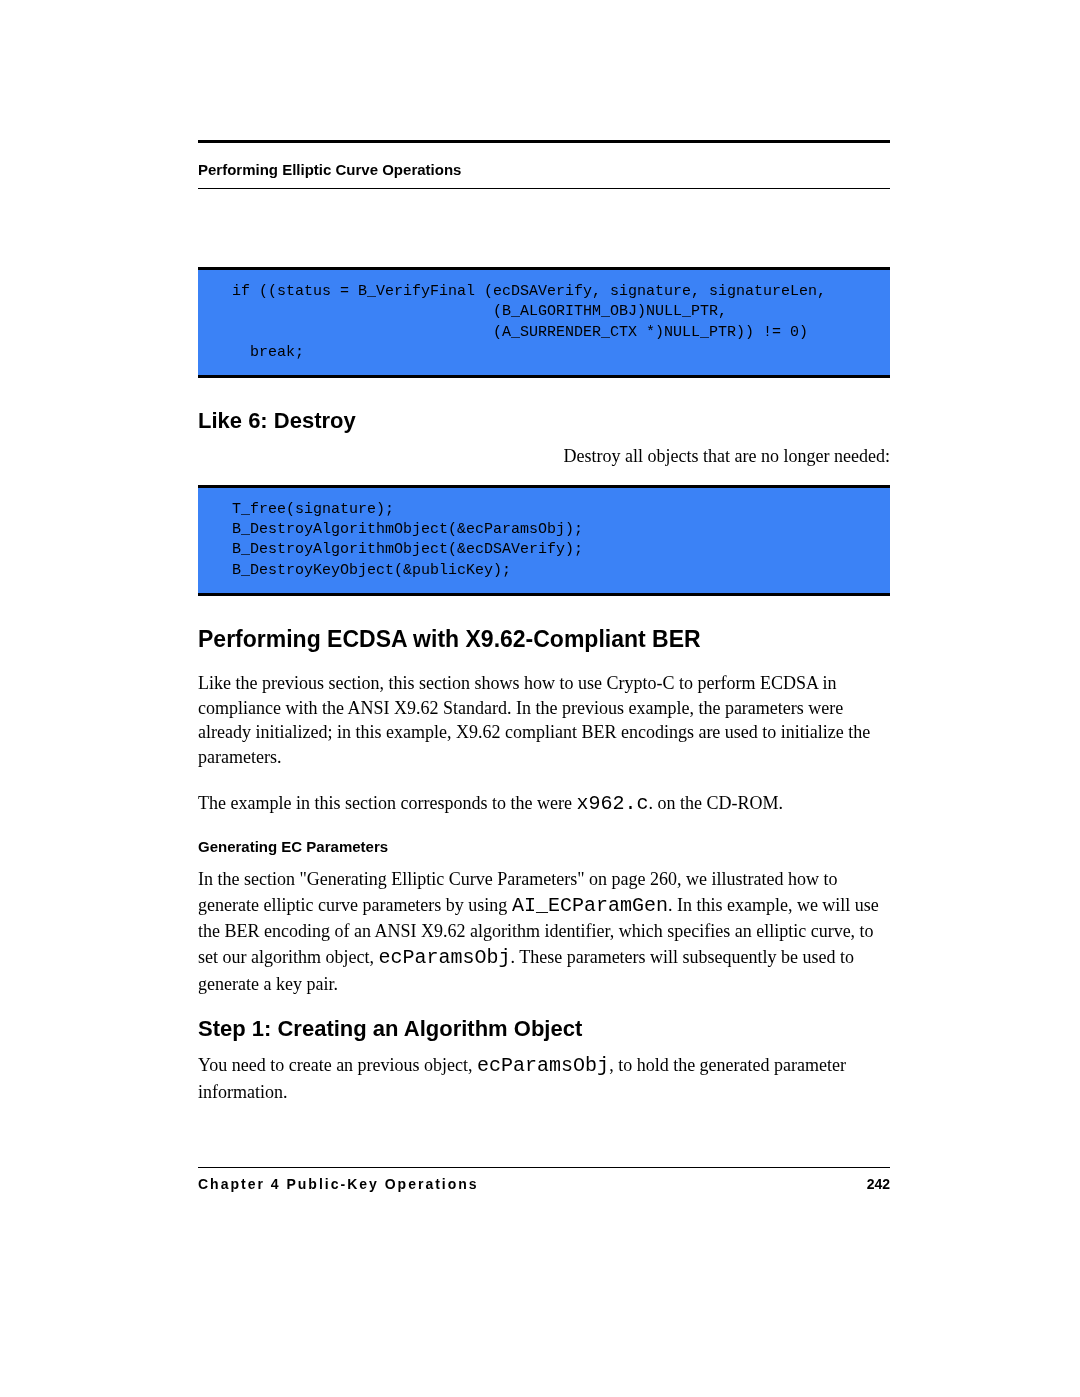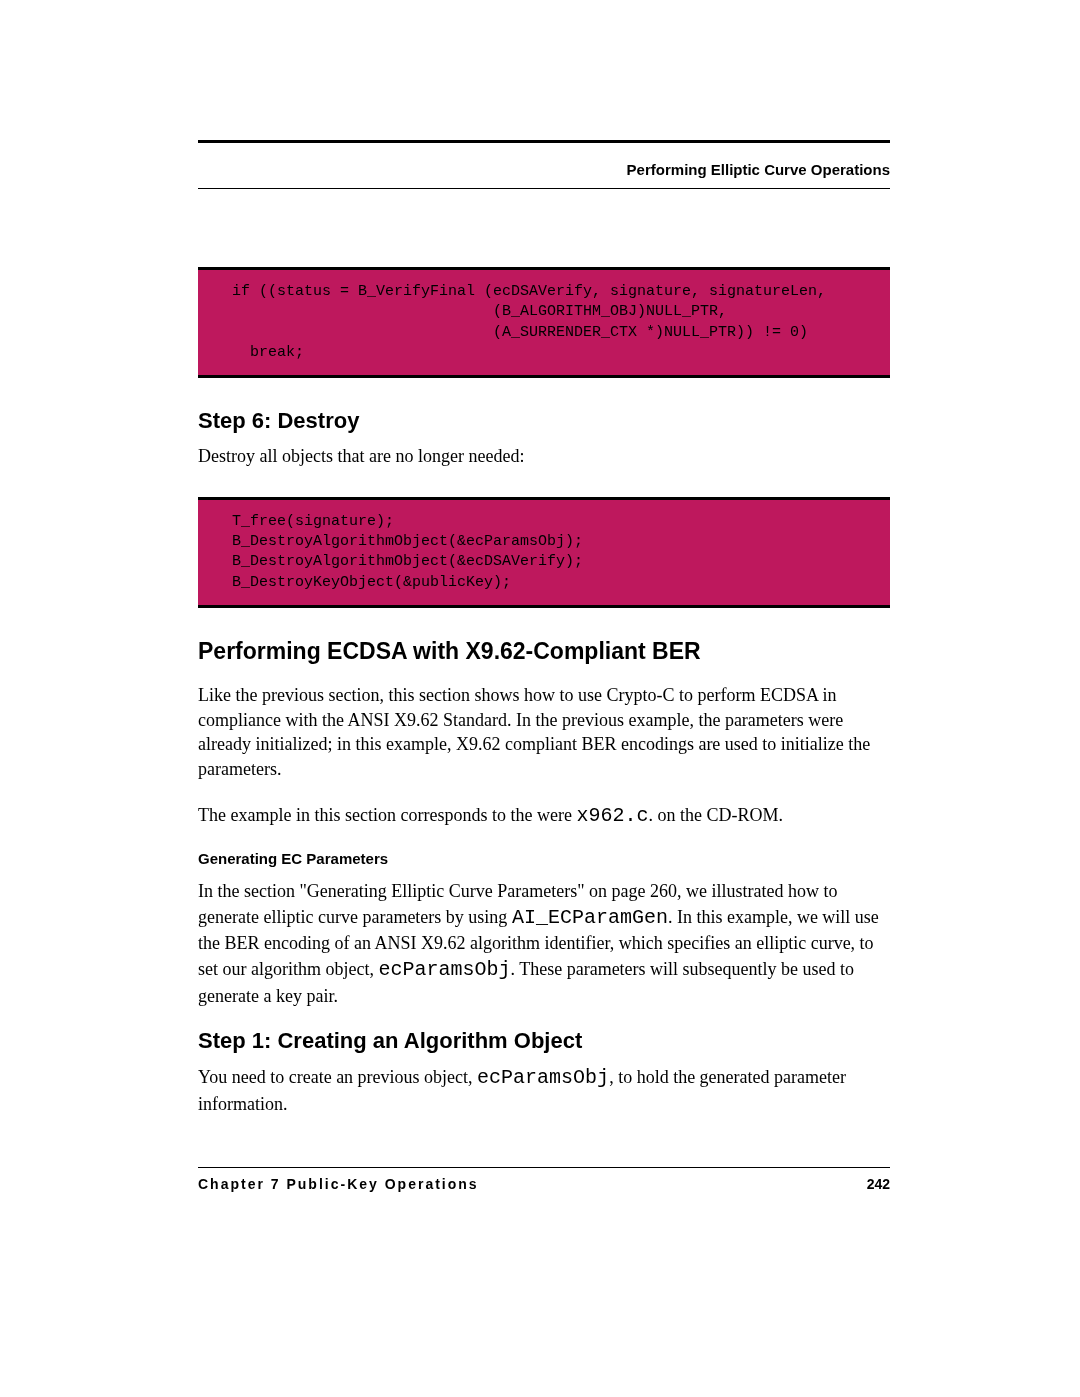--- a/index.html
+++ b/index.html
@@ -12,53 +12,53 @@
     position: relative;
   }
   .page {
     padding: 140px 190px 0 198px;
   }
   .top-rule {
     border-top: 3px solid #000;
     margin-bottom: 18px;
   }
   .header-line {
-    text-align: right;
+    text-align: left;
     font-family: Arial, Helvetica, sans-serif;
     font-weight: bold;
     font-size: 15px;
     padding-bottom: 10px;
   }
   .header-rule {
     border-top: 1px solid #000;
     margin-bottom: 78px;
   }
   .code-block {
-    background: #be185d;
+    background: #3b82f6;
     border-top: 3px solid #000;
     border-bottom: 3px solid #000;
     padding: 12px 16px;
     font-family: "Courier New", Courier, monospace;
     font-size: 15px;
     line-height: 1.35;
     white-space: pre;
     margin-bottom: 30px;
   }
   .step-heading {
     font-family: Arial, Helvetica, sans-serif;
     font-weight: bold;
     font-size: 22px;
     margin-bottom: 10px;
   }
   .body-text {
     font-size: 18px;
     line-height: 1.38;
     margin-bottom: 20px;
   }
-  .body-text.tight { margin-bottom: 28px; }
+  .body-text.tight { margin-bottom: 16px; text-align: right; }
   .section-title {
     font-family: Arial, Helvetica, sans-serif;
     font-weight: bold;
     font-size: 23px;
     margin-top: 8px;
     margin-bottom: 18px;
   }
   .subsection-title {
     font-family: Arial, Helvetica, sans-serif;
     font-weight: bold;
@@ -98,21 +98,21 @@
 <div class="page">
   <div class="top-rule"></div>
   <div class="header-line">Performing Elliptic Curve Operations</div>
   <div class="header-rule"></div>
 
   <div class="code-block">  if ((status = B_VerifyFinal (ecDSAVerify, signature, signatureLen,
                                (B_ALGORITHM_OBJ)NULL_PTR,
                                (A_SURRENDER_CTX *)NULL_PTR)) != 0)
     break;</div>
 
-  <div class="step-heading">Step 6:  Destroy</div>
+  <div class="step-heading">Like 6:  Destroy</div>
   <div class="body-text tight">Destroy all objects that are no longer needed:</div>
 
   <div class="code-block">  T_free(signature);
   B_DestroyAlgorithmObject(&amp;ecParamsObj);
   B_DestroyAlgorithmObject(&amp;ecDSAVerify);
   B_DestroyKeyObject(&amp;publicKey);</div>
 
   <div class="section-title">Performing ECDSA with X9.62-Compliant BER</div>
   <div class="body-text">Like the previous section, this section shows how to use Crypto-C to perform ECDSA in compliance with the ANSI X9.62 Standard. In the previous example, the parameters were already initialized; in this example, X9.62 compliant BER encodings are used to initialize the parameters.</div>
   <div class="body-text">
@@ -126,16 +126,16 @@
 
   <div class="step-heading">Step 1: Creating an Algorithm Object</div>
   <div class="body-text">
     <span>You need to create an previous object, </span><span class="inline-code">ecParamsObj</span><span>, to hold the generated parameter information.</span>
   </div>
 </div>
 
 <div class="footer">
   <div class="footer-rule"></div>
   <div class="footer-row">
-    <span>Chapter 7  Public-Key Operations</span>
+    <span>Chapter 4  Public-Key Operations</span>
     <span class="footer-page">242</span>
   </div>
 </div>
 
 </body></html>

